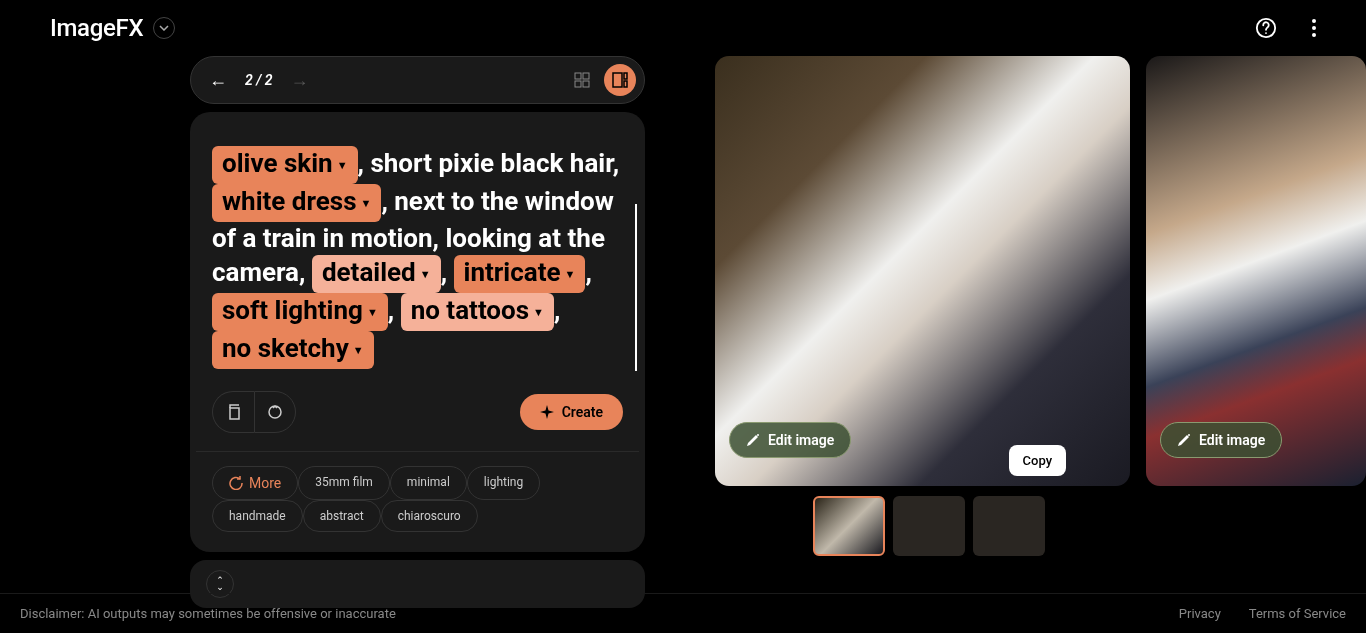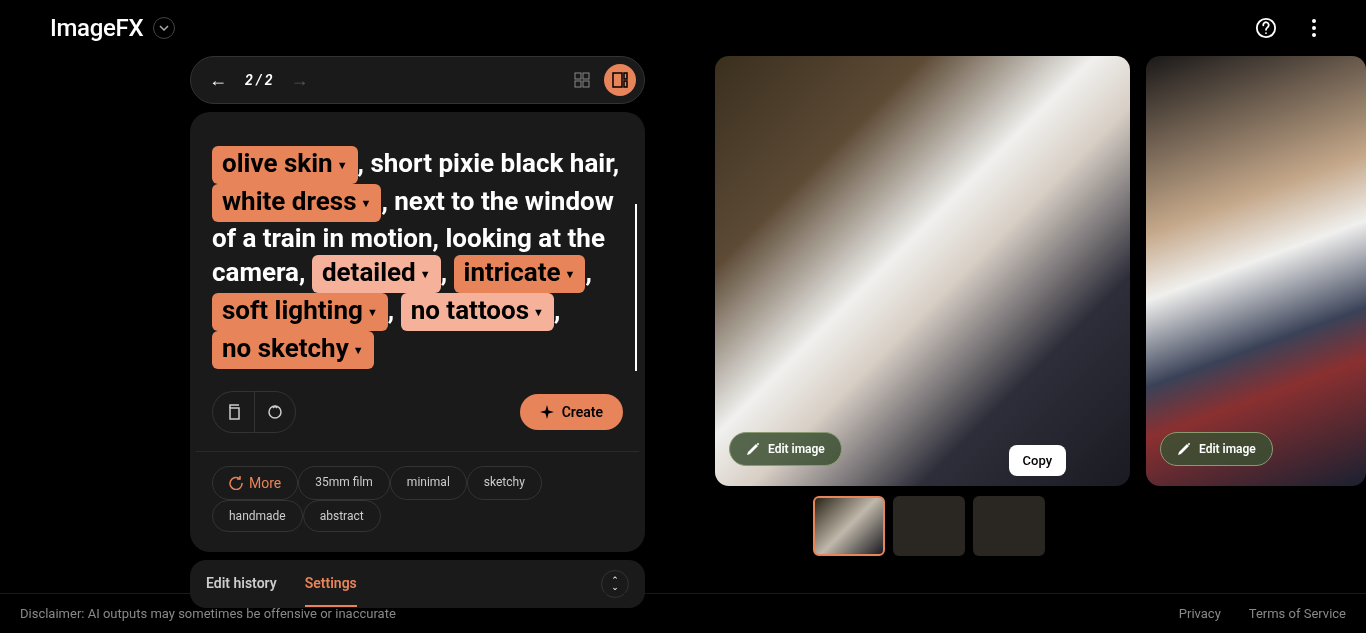--- a/index.html
+++ b/index.html
@@ -197,26 +197,26 @@
   width: 220px;
   height: 430px;
   border-radius: 14px;
   position: relative;
   background: linear-gradient(160deg, #1a1818 0%, #c5a88a 35%, #f0f0ee 48%, #3a4258 65%, #8a3030 75%, #1a2030 100%);
   overflow: hidden;
 }
 .edit-btn {
   position: absolute;
   left: 14px;
-  bottom: 20px;
+  bottom: 28px;
   background: rgba(60, 80, 50, 0.85);
   border: 1px solid #8a9a70;
   border-radius: 20px;
   padding: 9px 16px;
-  font-size: 12px;
+  font-size: 14px;
   font-weight: 600;
   color: #fff;
   display: flex;
   align-items: center;
   gap: 8px;
   cursor: pointer;
 }
 .copy-tooltip {
   position: absolute;
   right: 64px;
@@ -370,31 +370,28 @@
       <div class="chips-row">
         <div class="more-chip">
           <svg width="14" height="14" viewBox="0 0 14 14">
               <path d="M13 7 A6 6 0 1 1 11 3" stroke="#e8845a" stroke-width="1.5" fill="none"></path>
               <path d="M11 0 L11 3 L8 3" stroke="#e8845a" stroke-width="1.5" fill="none"></path>
             </svg>
           <span>More</span>
         </div>
         <div class="tag-chip">35mm film</div>
         <div class="tag-chip">minimal</div>
-        <div class="tag-chip">sketchy</div>
+        <div class="tag-chip">lighting</div>
         <div class="tag-chip">handmade</div>
         <div class="tag-chip">abstract</div>
+        <div class="tag-chip">chiaroscuro</div>
       </div>
     </div>
 
     <div class="tabs-bar">
-      <div class="tabs">
-        <div class="tab">Edit history</div>
-        <div class="tab active">Settings</div>
-      </div>
       <div class="expand-btn">
         <span>⌃</span>
           <span>⌄</span>
       </div>
     </div>
   </div>
 
   <div class="right-panel">
     <div class="gallery">
       <div class="image-main">

